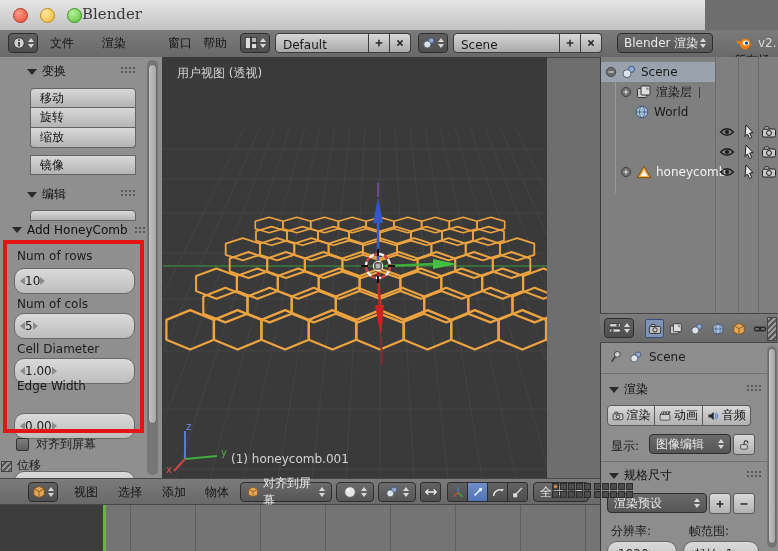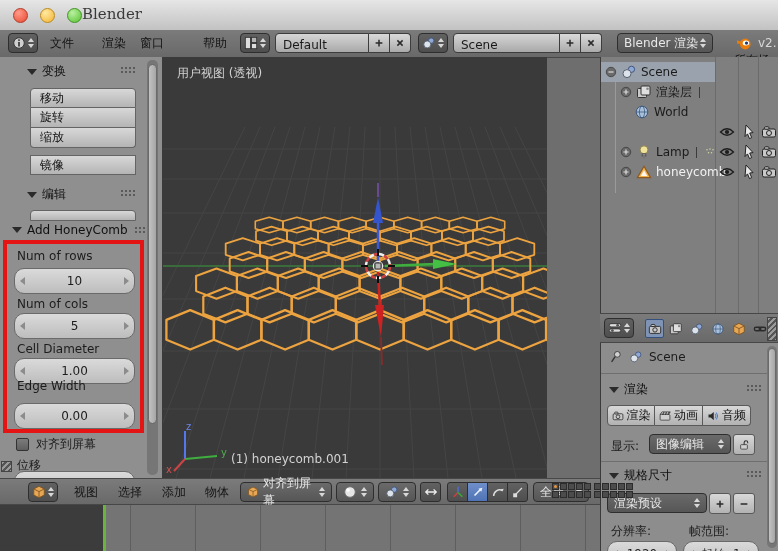--- a/index.html
+++ b/index.html
@@ -1,22 +1,22 @@
 <!DOCTYPE html>
 <html><head>
 <meta charset="utf-8">
 <style>
   html,body{margin:0;padding:0;background:#222;}
   #app{position:relative;width:778px;height:551px;overflow:hidden;
        font-family:"DejaVu Sans",sans-serif;font-size:12px;color:#1c1c1c;
        background:#6e6e6e;user-select:none;}
   .abs{position:absolute;}
   
-  .titlebar{left:0;top:0;width:778px;height:30px;
-    background:linear-gradient(#e6e6e6,#c2c2c2);border-bottom:1px solid #8f8f8f;}
+  .titlebar{left:0;top:0;width:662px;height:30px;
+    background:linear-gradient(#e6e6e6,#c2c2c2);border-bottom:1px solid #8f8f8f;padding-left:43px;}
   .light{width:13px;height:13px;border-radius:50%;top:8px;}
   .l-red{background:radial-gradient(circle at 35% 30%,#ff9a8a,#e9492f);border:1px solid #b33a24;}
   .l-yel{background:radial-gradient(circle at 35% 30%,#ffe9a0,#f3b231);border:1px solid #ba8a20;}
   .l-grn{background:radial-gradient(circle at 35% 30%,#b9f0a0,#58c232);border:1px solid #3f9422;}
   .wintitle{left:82px;top:5px;font-family:"DejaVu Serif",serif;font-size:15px;color:#3a3a3a;}
   
   .hdrbar{background:linear-gradient(#7b7b7b,#696969);border-bottom:1px solid #474747;}
   .menu{color:#151515;font-size:12px;top:5px;cursor:default;}
   .chip{background:linear-gradient(#616161,#4e4e4e);border:1px solid #2e2e2e;border-radius:4px;
         display:flex;align-items:center;gap:2px;padding:0 3px;height:20px;box-sizing:border-box;}
@@ -37,21 +37,21 @@
   
   .toolshelf{left:0;top:57px;width:163px;height:421px;background:#8f8f8f;border-right:1px solid #3a3a3a;box-sizing:border-box;}
   .tabstrip{left:0;top:57px;width:20px;height:421px;background:#6f6f6f;}
   .vtab{left:2px;width:18px;height:25px;background:#898989;border:1px solid #5c5c5c;border-right:none;border-radius:5px 0 0 5px;box-sizing:border-box;}
   .phdr{color:#101010;font-size:12px;display:flex;align-items:center;gap:5px;}
   .tri{width:0;height:0;border-left:5px solid transparent;border-right:5px solid transparent;border-top:6px solid #2a2a2a;}
   .grip{width:16px;height:7px;background-image:radial-gradient(#5a5a5a 1px,transparent 1.2px);background-size:4px 4px;}
   .tsbtn{background:linear-gradient(#d8d8d8,#b4b4b4);border:1px solid #646464;color:#141414;
          font-size:12px;display:flex;align-items:center;padding:0 9px;box-sizing:border-box;cursor:default;}
   .slider{background:linear-gradient(#dadada,#bdbdbd);border:1px solid #6a6a6a;border-radius:10px;
-          color:#1d1d1d;font-size:12px;display:flex;align-items:center;justify-content:space-between;
+          color:#1d1d1d;font-size:12px;display:flex;align-items:center;justify-content:flex-start;
           padding:12px 5px;height:20px;box-sizing:border-box;}
   .sl-l{width:0;height:0;border-top:4px solid transparent;border-bottom:4px solid transparent;border-right:5px solid #8c8c8c;}
   .sl-r{width:0;height:0;border-top:4px solid transparent;border-bottom:4px solid transparent;border-left:5px solid #8c8c8c;}
   .cb{width:13px;height:13px;background:linear-gradient(#7c7c7c,#5f5f5f);border:1px solid #333;border-radius:2px;box-sizing:border-box;}
   .scrtrack{background:#767676;border-radius:5px;}
   .scrthumb{background:linear-gradient(90deg,#c2c2c2,#a6a6a6);border:1px solid #6a6a6a;border-radius:5px;box-sizing:border-box;}
   .redbox{border:4px solid #e51414;box-sizing:border-box;pointer-events:none;}
   
   .viewport{left:163px;top:57px;width:384px;height:421px;background:#3a3a3a;overflow:hidden;}
   .vptext{color:#d3d3d3;font-size:12px;}
@@ -251,21 +251,21 @@
       <svg class="ic14">
           <use href="#i-info"></use>
         </svg>
       <span class="ud">
           <i class="tu"></i>
           <i class="td"></i>
         </span>
     </div>
     <div class="abs menu" style="left:50px">文件</div>
     <div class="abs menu" style="left:102px">渲染</div>
-    <div class="abs menu" style="left:140px">窗口</div>
+    <div class="abs menu" style="left:168px">窗口</div>
     <div class="abs menu" style="left:203px">帮助</div>
 
     <div class="abs chip" style="left:240px;top:3px">
       <svg class="ic14">
           <use href="#i-layout"></use>
         </svg>
       <span class="ud">
           <i class="tu"></i>
           <i class="td"></i>
         </span>
@@ -374,21 +374,21 @@
       <span>5</span>
       <i class="sl-r"></i>
     </div>
     <div class="abs" style="left:17px;top:285px">Cell Diameter</div>
     <div class="abs slider" style="left:14px;top:301px;width:121px">
       <i class="sl-l"></i>
       <span>1.00</span>
       <i class="sl-r"></i>
     </div>
     <div class="abs" style="left:17px;top:322px">Edge Width</div>
-    <div class="abs slider" style="left:14px;top:346px;width:121px">
+    <div class="abs slider" style="left:14px;top:356px;width:121px">
       <i class="sl-l"></i>
       <span>0.00</span>
       <i class="sl-r"></i>
     </div>
 
     <div class="abs" style="left:16px;top:379px;display:flex;align-items:center;gap:7px">
       <div class="cb"></div>
       <span>对齐到屏幕</span>
     </div>
     <div class="abs" style="left:17px;top:400px">位移</div>
@@ -660,33 +660,20 @@
           <use href="#i-eye"></use>
         </svg>
     </div>
     <svg class="abs ic" style="left:140px;top:67px">
         <use href="#i-pointer"></use>
       </svg>
     <svg class="abs ic" style="left:160px;top:67px">
         <use href="#i-cam"></use>
       </svg>
 
-    <div class="abs orow" style="left:19px;top:85px">
-      <svg class="ic12">
-          <use href="#i-expplus"></use>
-        </svg>
-      <svg class="ic">
-          <use href="#i-lamp"></use>
-        </svg>
-      <span>Lamp</span>
-      <i class="pipe"></i>
-      <svg class="ic12">
-          <use href="#i-dots"></use>
-        </svg>
-    </div>
     <svg class="abs ic" style="left:118px;top:87px">
         <use href="#i-eye"></use>
       </svg>
     <svg class="abs ic" style="left:140px;top:87px">
         <use href="#i-pointer"></use>
       </svg>
     <svg class="abs ic" style="left:160px;top:87px">
         <use href="#i-cam"></use>
       </svg>
 

